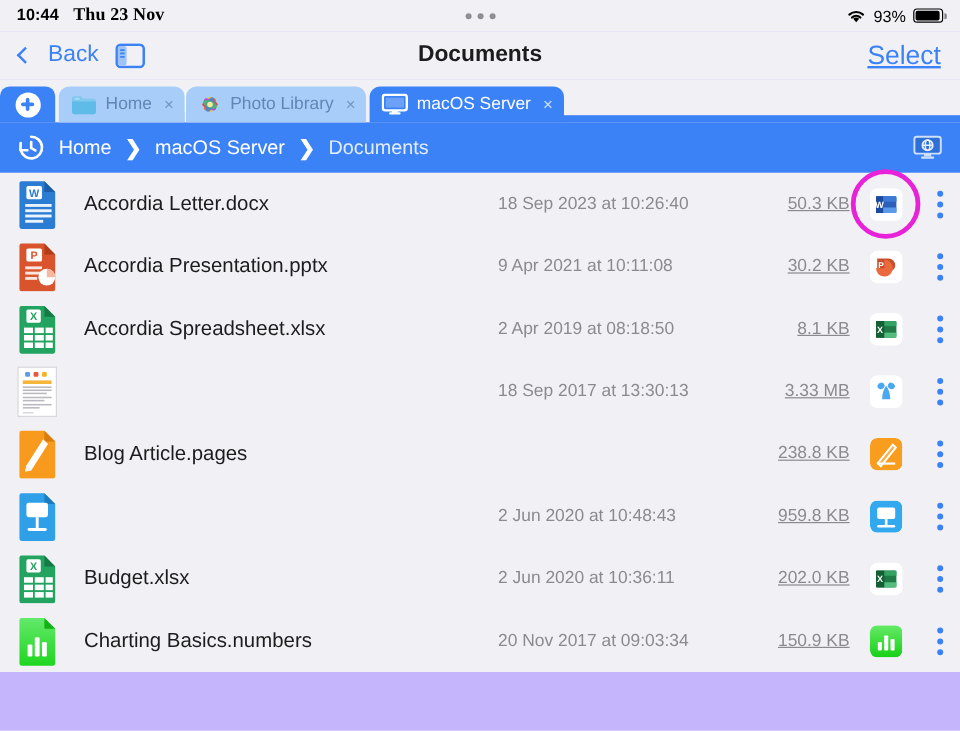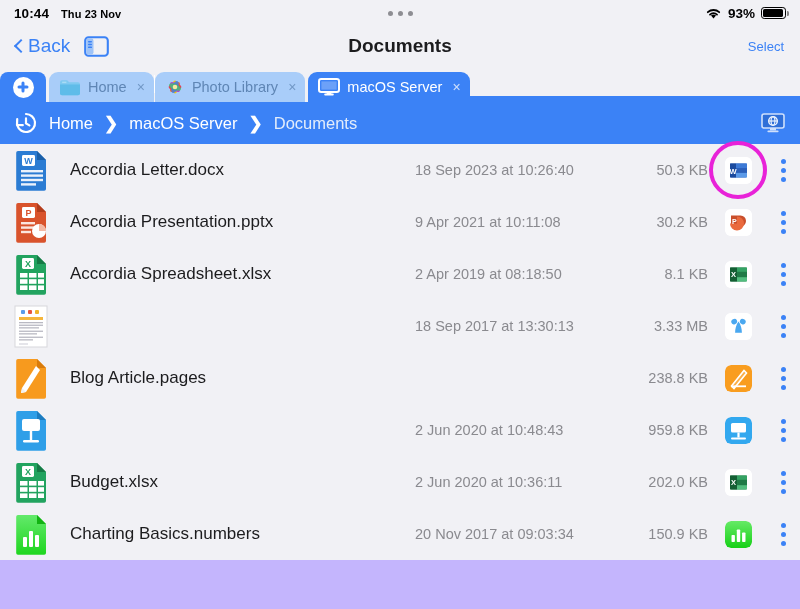--- a/index.html
+++ b/index.html
@@ -11,45 +11,45 @@
   }
   .screen { position: relative; width: 800px; height: 609px; background: #c4b5fd; }
 
   
   .statusbar {
     height: 26px; display: flex; align-items: center;
     padding: 0 14px; position: relative; background: #f1f1f5;
   }
   .sb-left { display: flex; align-items: baseline; gap: 12px; }
   .sb-time { font-size: 13.5px; font-weight: bold; color: #000; letter-spacing: .1px; }
-  .sb-date { font-size: 11px; font-weight: bold; color: #000; letter-spacing: .1px; }
+  .sb-date { font-size: 15px; font-weight: bold; color: #000; letter-spacing: .1px; font-family: Liberation Serif, serif; }
   .sb-dots { position: absolute; left: 0; right: 0; top: 0; bottom: 0;
              display: flex; align-items: center; justify-content: center; gap: 5px; }
   .sb-dots i { width: 5px; height: 5px; border-radius: 50%; background: #8e8e93; display: block; }
   .sb-right { margin-left: auto; display: flex; align-items: center; gap: 6px; }
-  .sb-pct { font-size: 13.5px; font-weight: bold; color: #000; }
+  .sb-pct { font-size: 13.5px; font-weight: normal; color: #000; }
   .batt { width: 25px; height: 12.5px; border: 1.6px solid #000; border-radius: 3.2px;
           position: relative; display: inline-block; }
   .batt::after { content: ""; position: absolute; right: -3.6px; top: 3.6px;
                  width: 2px; height: 5px; background: #000; border-radius: 0 1.5px 1.5px 0; opacity: .45;}
   .batt i { position: absolute; left: 1.4px; top: 1.4px; bottom: 1.4px; width: 85%;
             background: #000; border-radius: 1.6px; display: block; }
 
   
   .navbar { height: 40px; display: flex; align-items: center; padding: 0 16px;
             position: relative; background: #f1f1f5; }
   .nav-left { display: flex; align-items: center; gap: 14px; z-index: 2; }
-  .back-btn { display: flex; align-items: center; gap: 0; color: #3b82f6;
+  .back-btn { display: flex; align-items: center; gap: 12px; color: #3b82f6;
               font-size: 19px; cursor: pointer; }
   .chev-l { width: 10px; height: 10px; border-left: 2.6px solid #3b82f6;
             border-bottom: 2.6px solid #3b82f6; transform: rotate(45deg); margin-right: 2px;}
   .nav-title { position: absolute; left: 0; right: 0; text-align: center;
                font-size: 19px; font-weight: bold; color: #1c1c1e; z-index: 1; }
   .nav-right { margin-left: auto; z-index: 2; }
-  .select-btn { color: #3b82f6; font-size: 13px; cursor: pointer; }
+  .select-btn { color: #3b82f6; font-size: 22px; cursor: pointer; text-decoration: underline; }
 
   
   .tabbar { height: 36px; display: flex; align-items: flex-end; background: #f1f1f5;
             padding-left: 0; }
   .tab-add { width: 46px; height: 30px; background: #3b82f6; display: flex;
              align-items: center; justify-content: center; border-radius: 8px 8px 0 0;
              flex: 0 0 auto; }
   .plus-circ { width: 21px; height: 21px; border-radius: 50%; background: #fff;
                position: relative; }
   .plus-circ::before, .plus-circ::after { content:""; position: absolute; background: #3b82f6;
@@ -74,21 +74,21 @@
   .crumb-sep { font-size: 17px; font-weight: bold; color: #fff; }
   .crumb-right { margin-left: auto; }
 
   
   .list { background: #f1f1f5; }
   .row { height: 52px; display: flex; align-items: center; padding: 0 14px 0 14px;
          position: relative; cursor: pointer; }
   .ficon { width: 36px; height: 42px; flex: 0 0 auto; position: relative; }
   .fname { margin-left: 20px; font-size: 17px; color: #1c1c1e; white-space: nowrap; }
   .fdate { position: absolute; left: 415px; font-size: 14.5px; color: #8a8a8f; }
-  .fsize { position: absolute; right: 92px; font-size: 14.5px; color: #8a8a8f; text-align: right; }
+  .fsize { position: absolute; right: 92px; font-size: 14.5px; color: #8a8a8f; text-align: right; text-decoration: underline; }
   .appicon { position: absolute; right: 48px; width: 27px; height: 27px; border-radius: 6px;
              overflow: hidden; }
   .dots-btn { position: absolute; right: 14px; display: flex; flex-direction: column;
               gap: 4px; align-items: center; }
   .dots-btn i { width: 5px; height: 5px; border-radius: 50%; background: #3b82f6; display: block; }
   .highlight-ring { position: absolute; right: 33px; width: 58px; height: 58px;
                     border: 4px solid #e822d8; border-radius: 50%; pointer-events: none; }
 
   svg { display: block; }
 </style>

